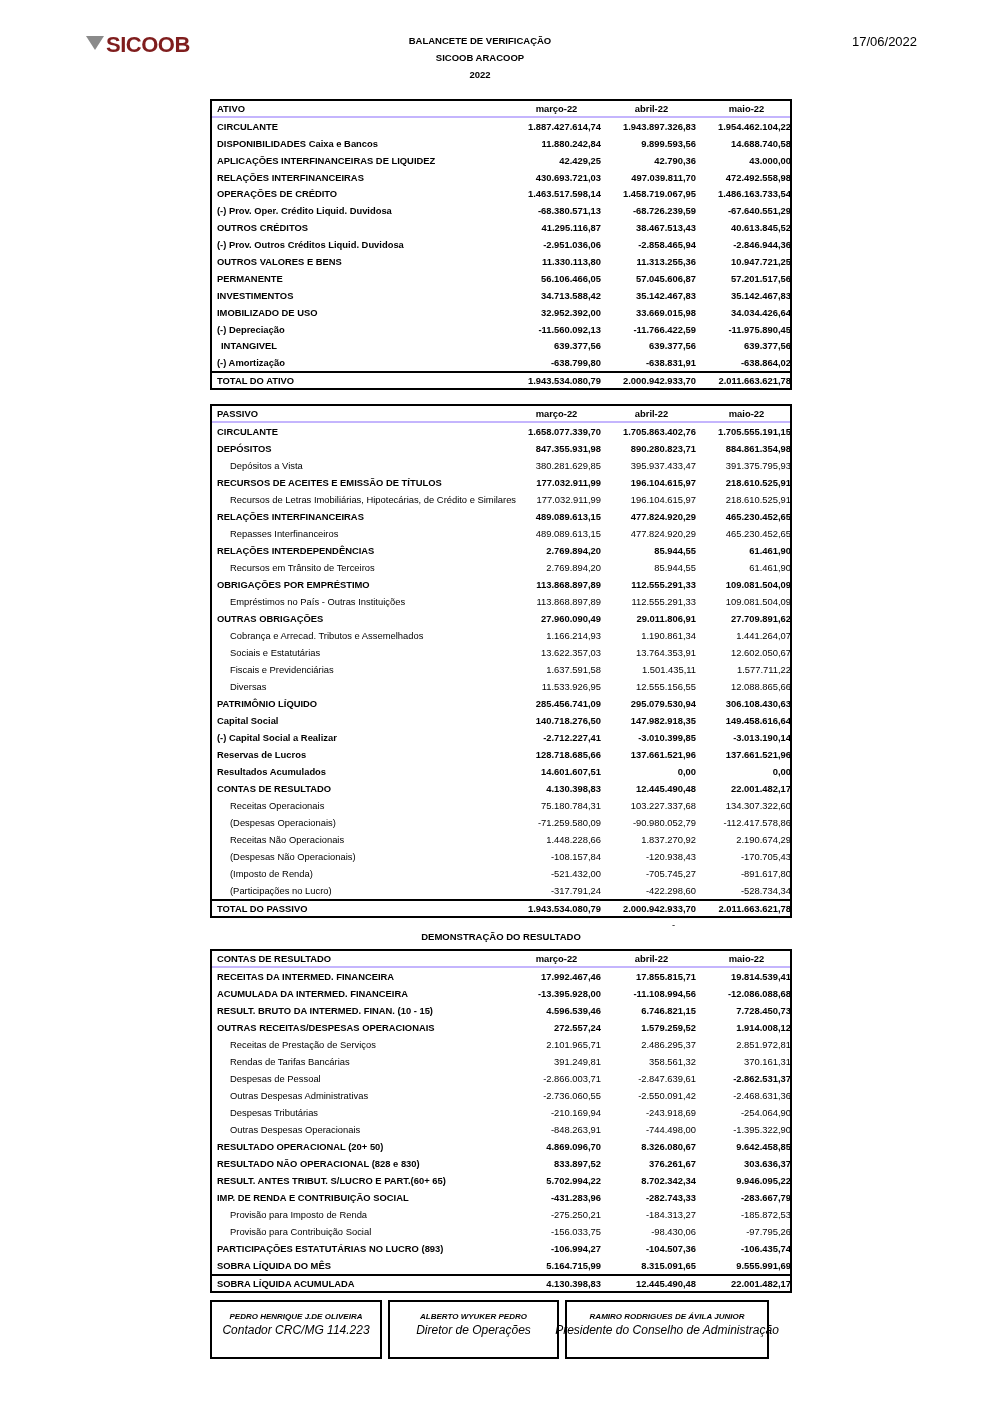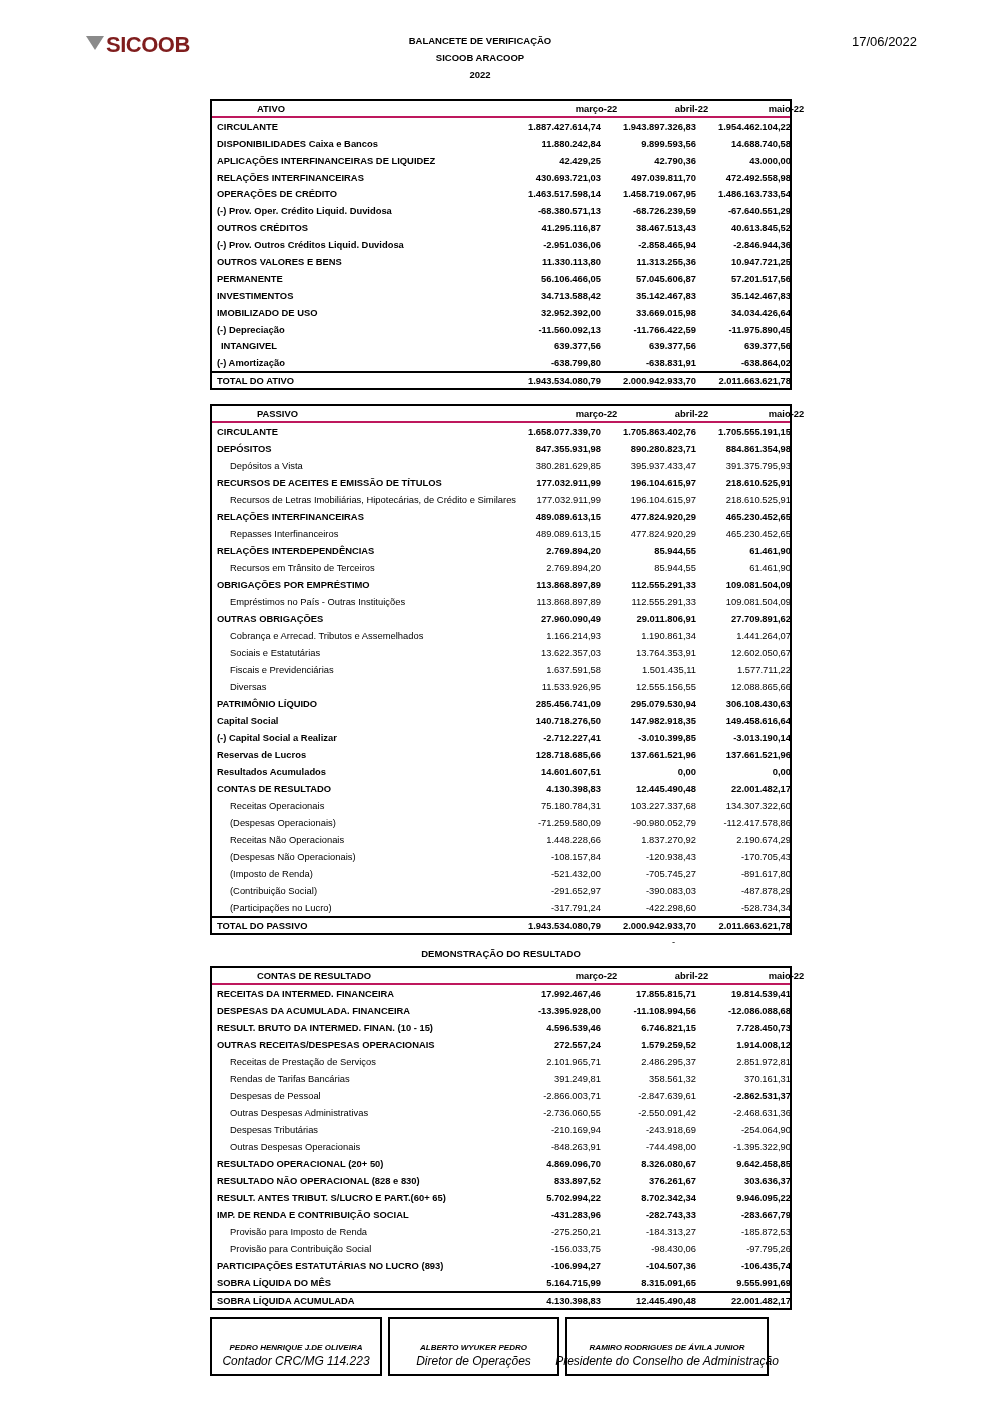--- a/index.html
+++ b/index.html
@@ -23,21 +23,21 @@
   .logo-text { font-size:22px; font-weight:bold; color:#7f1d1d; letter-spacing:-0.5px; }
   .titles {
     position:absolute; left:0; top:32px; width:960px;
     text-align:center; font-weight:bold; font-size:9.5px; line-height:17px;
   }
   .report-date { position:absolute; left:852px; top:34px; font-size:13px; }
 
   
   .content { position:absolute; left:210px; top:99px; width:582px; }
   .table { border:2px solid #000; background:#fff; }
-  .thead { display:flex; border-bottom:2px solid #be185d; font-weight:bold;padding-left:40px; }
+  .thead { display:flex; border-bottom:2px solid #c4b5fd; font-weight:bold; }
   .trow { display:flex; font-size:9.4px; align-items:center; }
   .tbl-ativo .trow   { height:16.9px; }
   .tbl-passivo .trow { height:17px; }
   .tbl-dre .trow     { height:17px; }
   .tlabel { width:297px; flex:none; padding-left:5px; white-space:nowrap; overflow:visible; }
   .tcol  { width:95px; flex:none; text-align:center; white-space:nowrap; }
   .tval  { width:95px; flex:none; text-align:right; padding-right:3px; white-space:nowrap; }
   .bold  { font-weight:bold; }
   .lvl1 .tlabel { padding-left:18px; }
   .lvl2 .tlabel { padding-left:9px; }
@@ -46,21 +46,21 @@
 
   .between { position:relative; height:31px; }
   .dash { position:absolute; left:462px; top:1px; font-size:9.4px; }
   .dre-title { position:absolute; left:0; width:100%; top:13px; text-align:center; font-weight:bold; font-size:9.5px; }
 
   
   .signatures { display:flex; gap:6px; margin-top:7px; }
   .sigbox {
     border:2px solid #000; height:59px;
     display:flex; flex-direction:column; justify-content:flex-end; align-items:center;
-    padding-bottom:6px; background:#fff;
+    padding-bottom:20px; background:#fff;
   }
   .sig1 { width:172px; } .sig2 { width:171px; } .sig3 { width:204px; }
   .sig-name { font-size:8px; font-weight:bold; font-style:italic; white-space:nowrap; }
   .sig-role { font-size:12px; font-style:italic; margin-top:2px; white-space:nowrap; }
 </style>
 </head>
 <body>
 
 <div class="page">
 
@@ -348,26 +348,20 @@
             <div class="tval">-120.938,43</div>
             <div class="tval">-170.705,43</div>
           </div>
           <div class="trow lvl1">
             <div class="tlabel">(Imposto de Renda)</div>
             <div class="tval">-521.432,00</div>
             <div class="tval">-705.745,27</div>
             <div class="tval">-891.617,80</div>
           </div>
           <div class="trow lvl1">
-            <div class="tlabel">(Contribuição Social)</div>
-            <div class="tval">-291.652,97</div>
-            <div class="tval">-390.083,03</div>
-            <div class="tval">-487.878,29</div>
-          </div>
-          <div class="trow lvl1">
             <div class="tlabel">(Participações no Lucro)</div>
             <div class="tval">-317.791,24</div>
             <div class="tval">-422.298,60</div>
             <div class="tval">-528.734,34</div>
           </div>
         </div>
       <div class="trow total">
         <div class="tlabel">TOTAL DO PASSIVO</div>
         <div class="tval">1.943.534.080,79</div>
         <div class="tval">2.000.942.933,70</div>
@@ -388,21 +382,21 @@
         <div class="tcol">maio-22</div>
       </div>
       <div>
           <div class="trow bold">
             <div class="tlabel">RECEITAS DA INTERMED. FINANCEIRA</div>
             <div class="tval">17.992.467,46</div>
             <div class="tval">17.855.815,71</div>
             <div class="tval">19.814.539,41</div>
           </div>
           <div class="trow bold">
-            <div class="tlabel">DESPESAS DA ACUMULADA. FINANCEIRA</div>
+            <div class="tlabel">ACUMULADA DA INTERMED. FINANCEIRA</div>
             <div class="tval">-13.395.928,00</div>
             <div class="tval">-11.108.994,56</div>
             <div class="tval">-12.086.088,68</div>
           </div>
           <div class="trow bold">
             <div class="tlabel">RESULT. BRUTO DA INTERMED. FINAN. (10 - 15)</div>
             <div class="tval">4.596.539,46</div>
             <div class="tval">6.746.821,15</div>
             <div class="tval">7.728.450,73</div>
           </div>

